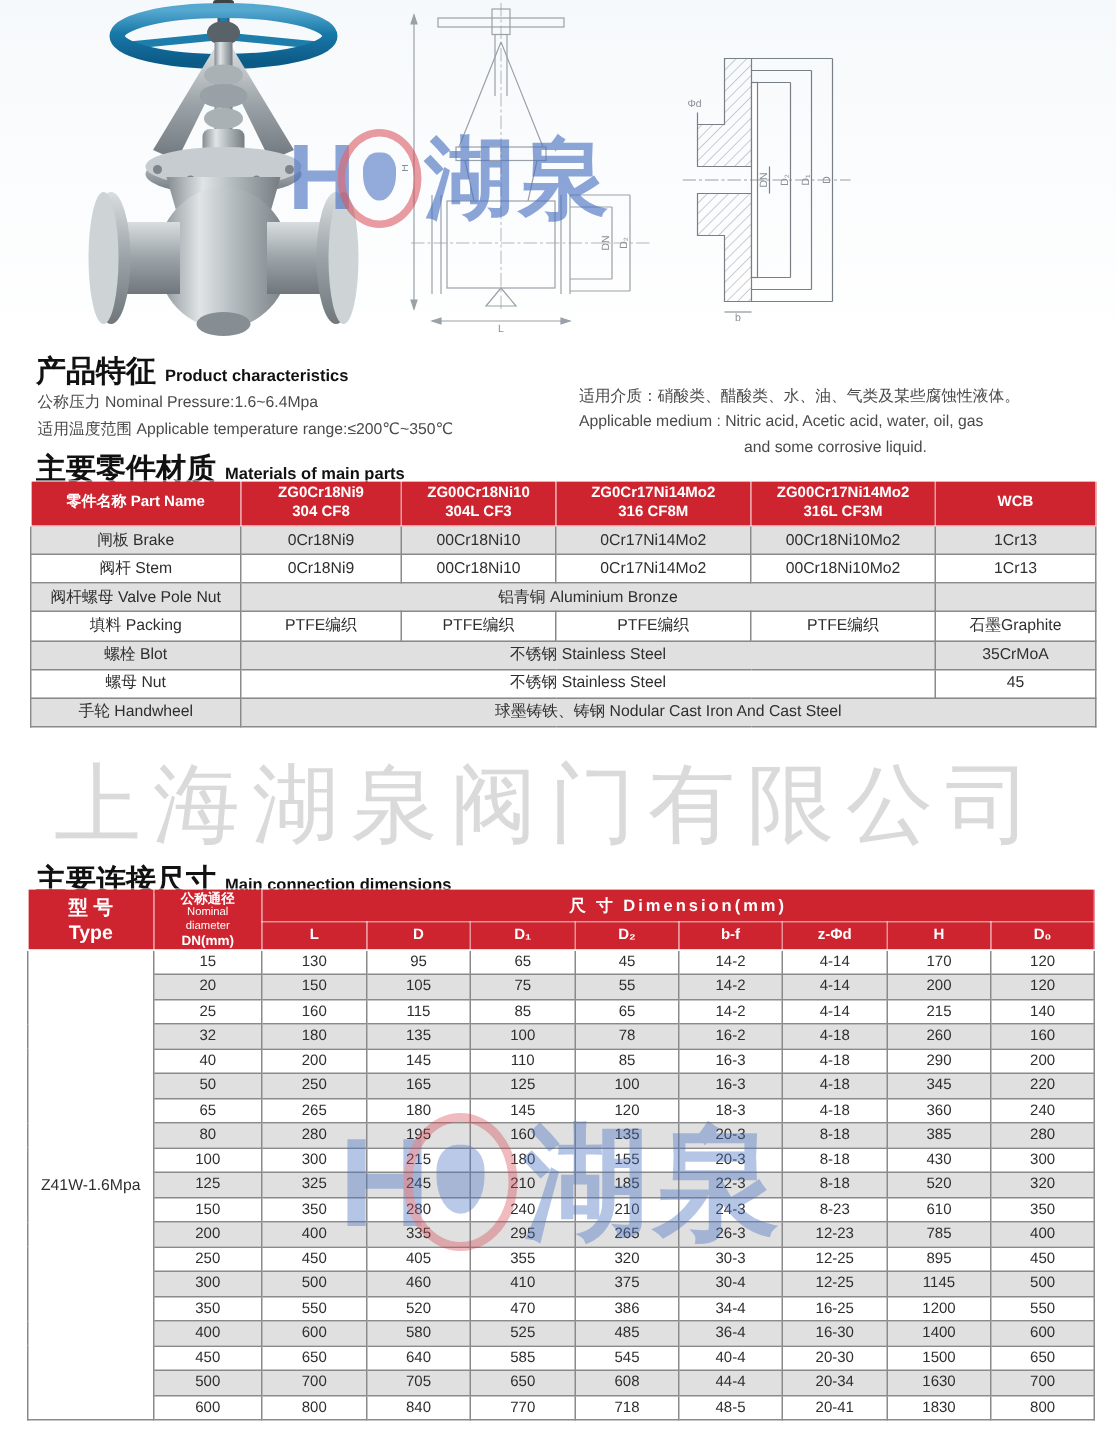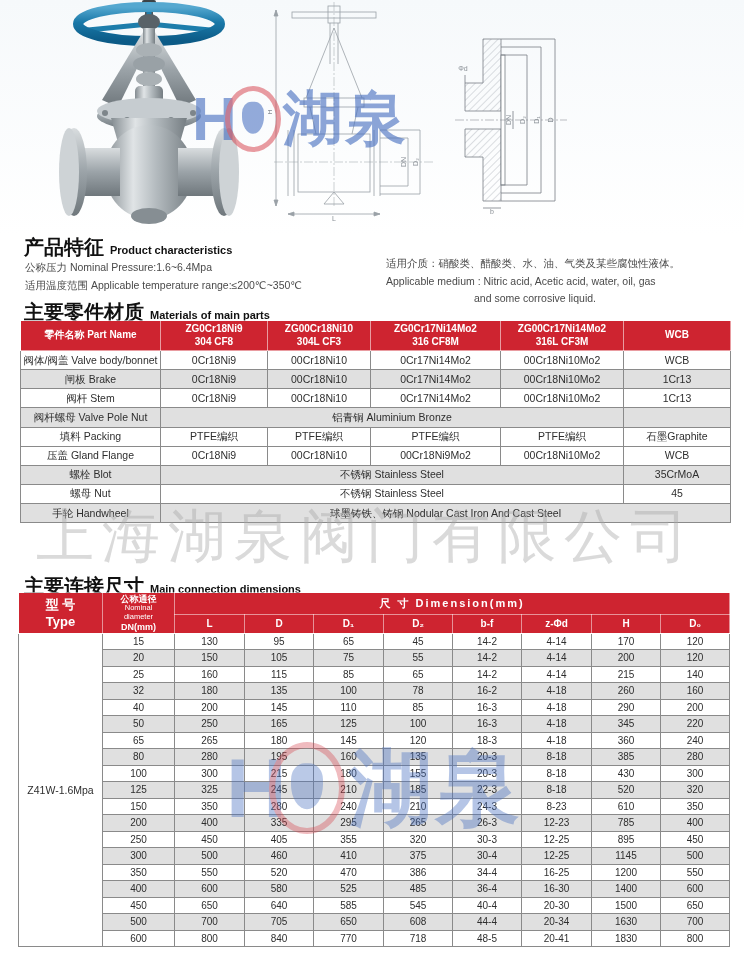--- a/index.html
+++ b/index.html
@@ -201,21 +201,21 @@
   </div>
   <div class="wm-company">上海湖泉阀门有限公司</div>
 
   <div class="sec-title" style="top:234px">
     <span class="zh">产品特征</span><span class="en">Product characteristics</span>
   </div>
   <div class="char-line" style="left:25px;top:261px">公称压力 Nominal Pressure:1.6~6.4Mpa</div>
   <div class="char-line" style="left:25px;top:279px">适用温度范围 Applicable temperature range:≤200℃~350℃</div>
   <div class="char-line" style="left:386px;top:257px">适用介质：硝酸类、醋酸类、水、油、气类及某些腐蚀性液体。</div>
   <div class="char-line" style="left:386px;top:275px">Applicable medium : Nitric acid, Acetic acid, water, oil, gas</div>
-  <div class="char-line" style="left:474px;top:292px">and some corrosive liquid.</div>
+  <div class="char-line" style="left:496px;top:292px">and some corrosive liquid.</div>
 
   <div class="sec-title" style="top:299px">
     <span class="zh">主要零件材质</span><span class="en">Materials of main parts</span>
   </div>
   <table class="materials-table">
     <colgroup>
         <col style="width:140px">
         <col style="width:107px">
         <col style="width:103px">
         <col style="width:130px">
@@ -241,28 +241,20 @@
           <th>
             <div>ZG00Cr17Ni14Mo2</div>
             <div>316L  CF3M</div>
           </th>
           <th>
             <div>WCB</div>
           </th>
         </tr>
     </thead>
     <tbody id="materials-rows">
-        <tr>
-          <td>阀体/阀盖 Valve body/bonnet</td>
-          <td>0Cr18Ni9</td>
-          <td>00Cr18Ni10</td>
-          <td>0Cr17Ni14Mo2</td>
-          <td>00Cr18Ni10Mo2</td>
-          <td>WCB</td>
-        </tr>
         <tr class="alt">
           <td>闸板 Brake</td>
           <td>0Cr18Ni9</td>
           <td>00Cr18Ni10</td>
           <td>0Cr17Ni14Mo2</td>
           <td>00Cr18Ni10Mo2</td>
           <td>1Cr13</td>
         </tr>
         <tr>
           <td>阀杆 Stem</td>
@@ -277,28 +269,20 @@
           <td colspan="4">铝青铜 Aluminium Bronze</td>
           <td></td>
         </tr>
         <tr>
           <td>填料 Packing</td>
           <td>PTFE编织</td>
           <td>PTFE编织</td>
           <td>PTFE编织</td>
           <td>PTFE编织</td>
           <td>石墨Graphite</td>
-        </tr>
-        <tr>
-          <td>压盖 Gland Flange</td>
-          <td>0Cr18Ni9</td>
-          <td>00Cr18Ni10</td>
-          <td>00Cr18Ni9Mo2</td>
-          <td>00Cr18Ni10Mo2</td>
-          <td>WCB</td>
         </tr>
         <tr class="alt">
           <td>螺栓 Blot</td>
           <td colspan="4">不锈钢 Stainless Steel</td>
           <td>35CrMoA</td>
         </tr>
         <tr>
           <td>螺母 Nut</td>
           <td colspan="4">不锈钢 Stainless Steel</td>
           <td>45</td>

